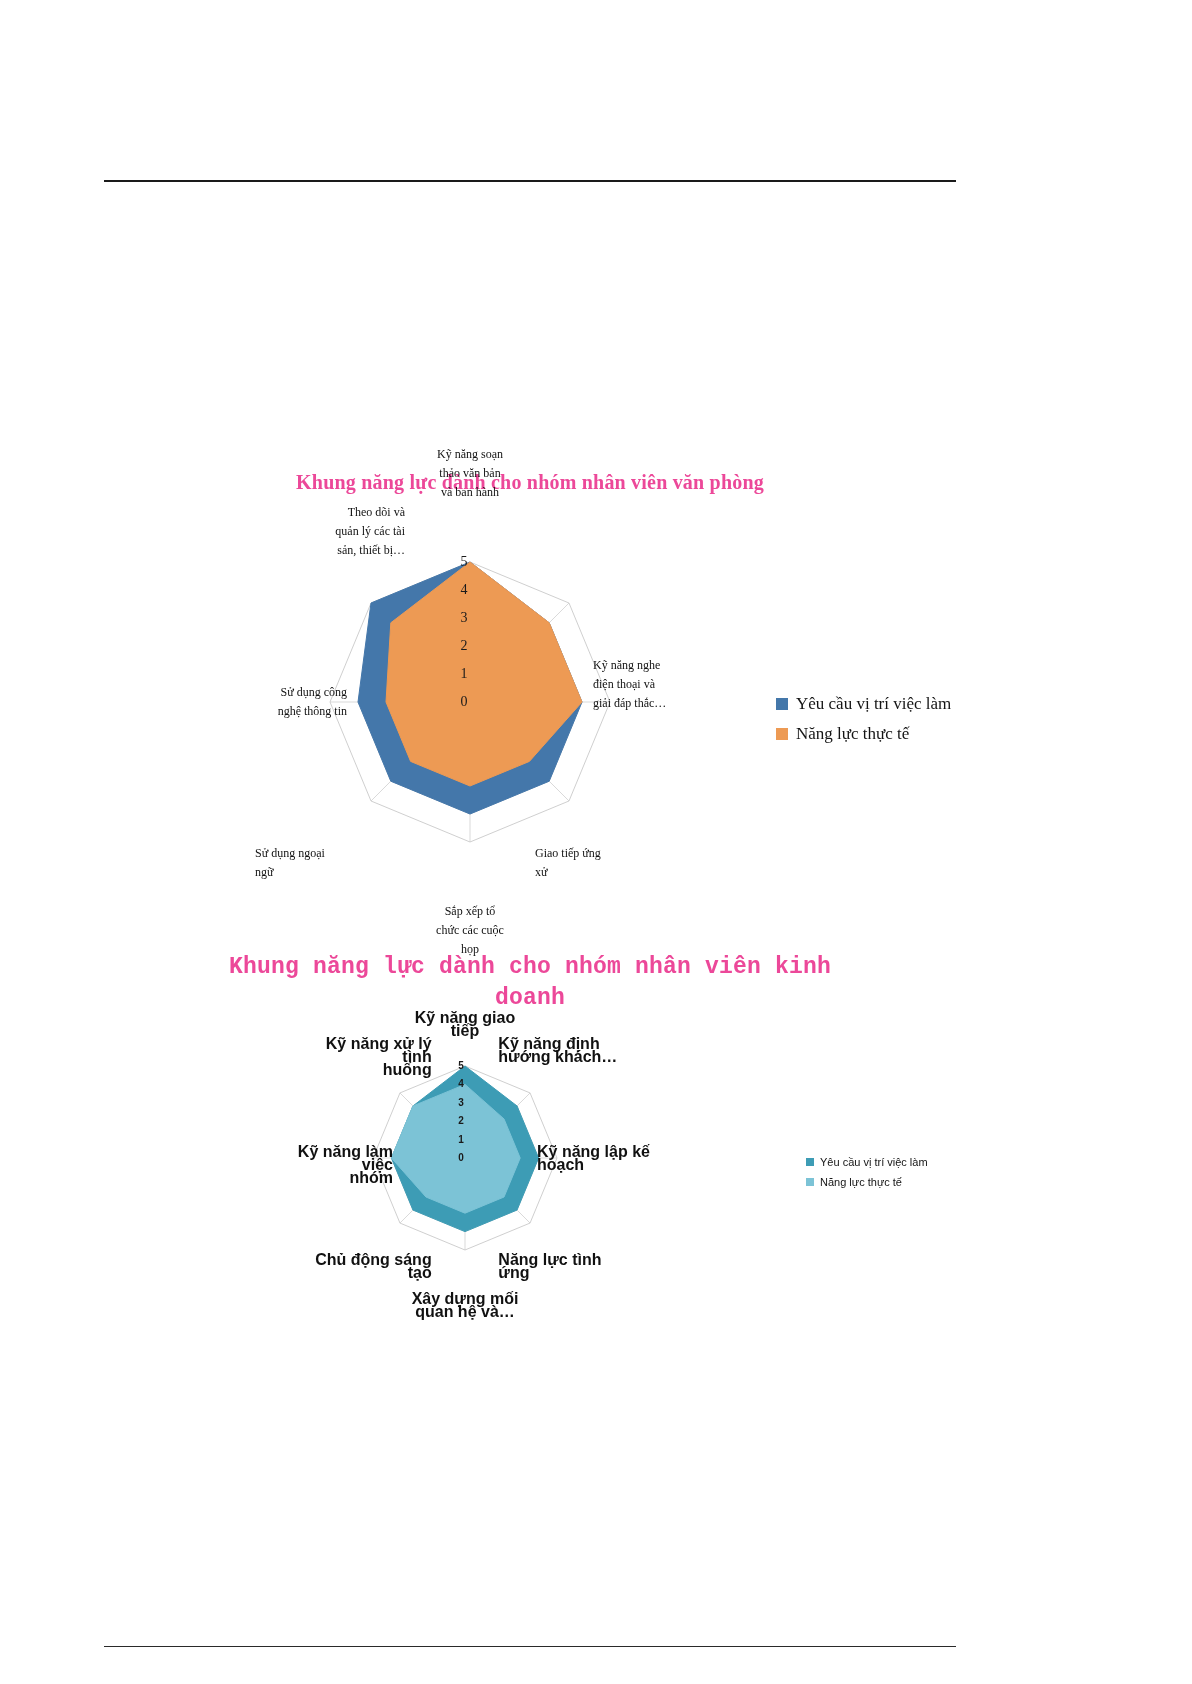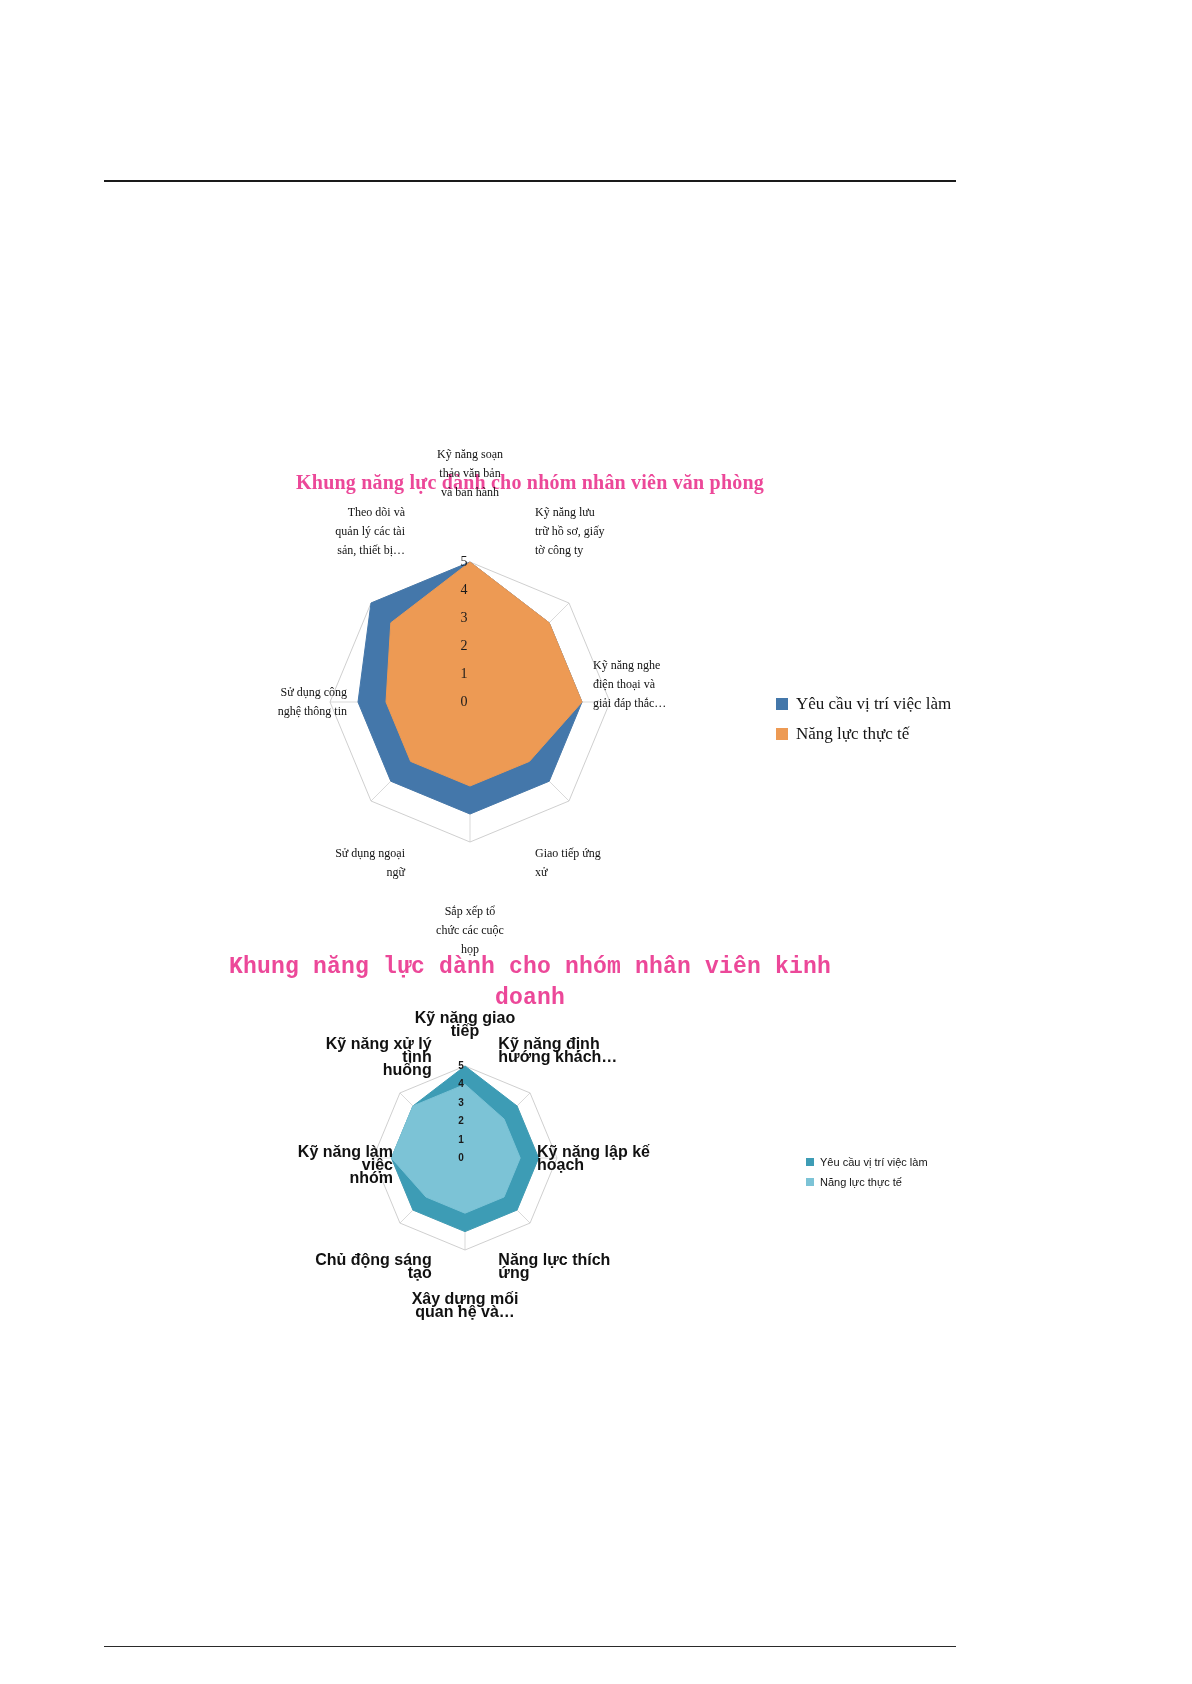--- a/index.html
+++ b/index.html
@@ -110,32 +110,29 @@
           <span class="legend-label">Yêu cầu vị trí việc làm</span>
         </div>
         <div class="legend-row">
           <span class="swatch" style="background:#ed9a54"></span>
           <span class="legend-label">Năng lực thực tế</span>
         </div>
       </div>
     <div class="axis-label" style="width: 150px; left: 295px; top: -49px;">Kỹ năng soạn
 thảo văn bản
 và ban hành</div>
-        <div class="axis-label" style="width: 150px; left: 435.007px; top: 8.99286px; text-align: left;">Kỹ năng lưu
-trữ hồ sơ, giấy
-tờ công ty</div>
         <div class="axis-label" style="width: 150px; left: 493px; top: 162px; text-align: left;">Kỹ năng nghe
 điện thoại và
 giải đáp thắc…</div>
         <div class="axis-label" style="width: 150px; left: 435.007px; top: 350.007px; text-align: left;">Giao tiếp ứng
 xử</div>
         <div class="axis-label" style="width: 150px; left: 295px; top: 408px;">Sắp xếp tổ
 chức các cuộc
 họp</div>
-        <div class="axis-label" style="width: 150px; left: 154.993px; top: 350.007px; text-align: right;">Sử dụng ngoại
+        <div class="axis-label" style="width: 150px; left: 154.993px; top: 350.007px; text-align: left;">Sử dụng ngoại
 ngữ</div>
         <div class="axis-label" style="width: 150px; left: 97px; top: 189px; text-align: right;">Sử dụng công
 nghệ thông tin</div>
         <div class="axis-label" style="width: 150px; left: 154.993px; top: 8.99286px; text-align: right;">Theo dõi và
 quản lý các tài
 sản, thiết bị…</div>
         <div class="tick-label" style="width: 20px; left: 354px; top: 200px;">0</div>
         <div class="tick-label" style="width: 20px; left: 354px; top: 172px;">1</div>
         <div class="tick-label" style="width: 20px; left: 354px; top: 144px;">2</div>
         <div class="tick-label" style="width: 20px; left: 354px; top: 116px;">3</div>
@@ -174,21 +171,21 @@
         <div class="legend-row">
           <span class="swatch" style="background:#7cc3d6"></span>
           <span class="legend-label">Năng lực thực tế</span>
         </div>
       </div>
     <div class="axis-label" style="width: 120px; left: 305px; top: -15px;">Kỹ năng giao tiếp</div>
         <div class="axis-label" style="width: 120px; left: 398.338px; top: 10.6619px; text-align: left;">Kỹ năng định
 hướng khách…</div>
         <div class="axis-label" style="width: 120px; left: 437px; top: 119px; text-align: left;">Kỹ năng lập kế
 hoạch</div>
-        <div class="axis-label" style="width: 120px; left: 398.338px; top: 227.338px; text-align: left;">Năng lực thích
+        <div class="axis-label" style="width: 120px; left: 398.338px; top: 227.338px; text-align: left;">Năng lực tình
 ứng</div>
         <div class="axis-label" style="width: 120px; left: 305px; top: 266px;">Xây dựng mối
 quan hệ và…</div>
         <div class="axis-label" style="width: 120px; left: 211.662px; top: 227.338px; text-align: right;">Chủ động sáng
 tạo</div>
         <div class="axis-label" style="width: 120px; left: 173px; top: 119px; text-align: right;">Kỹ năng làm việc
 nhóm</div>
         <div class="axis-label" style="width: 120px; left: 211.662px; top: 10.6619px; text-align: right;">Kỹ năng xử lý tình
 huống</div>
         <div class="tick-label" style="width: 20px; left: 351px; top: 126px;">0</div>

